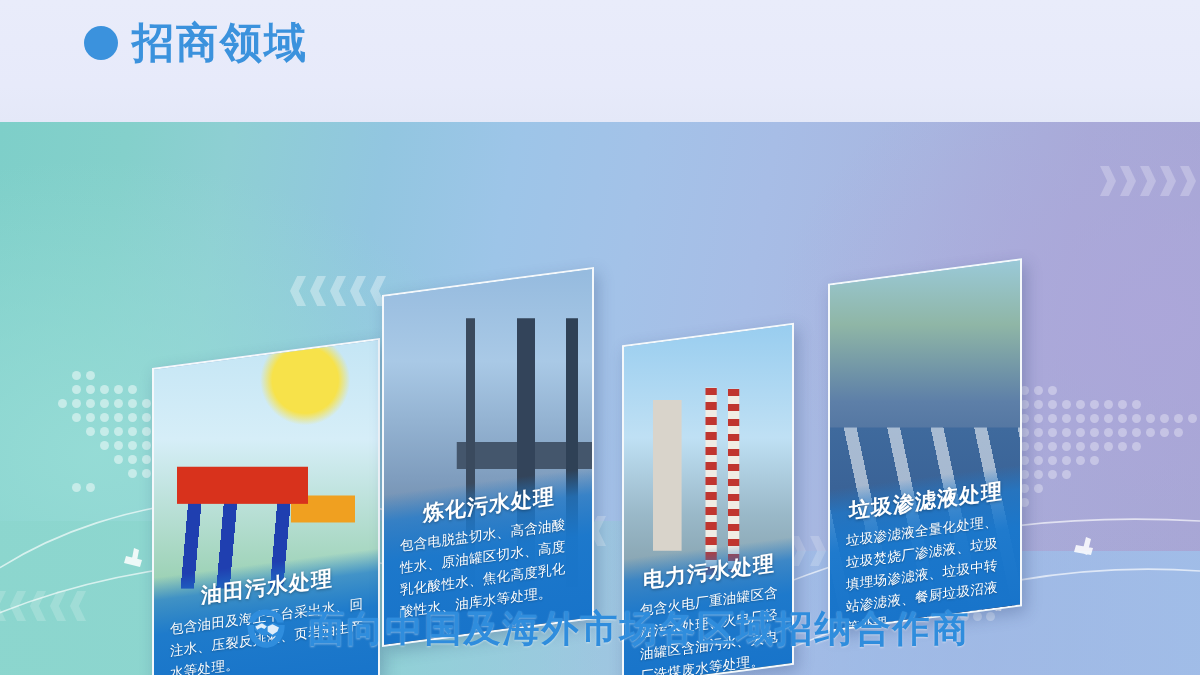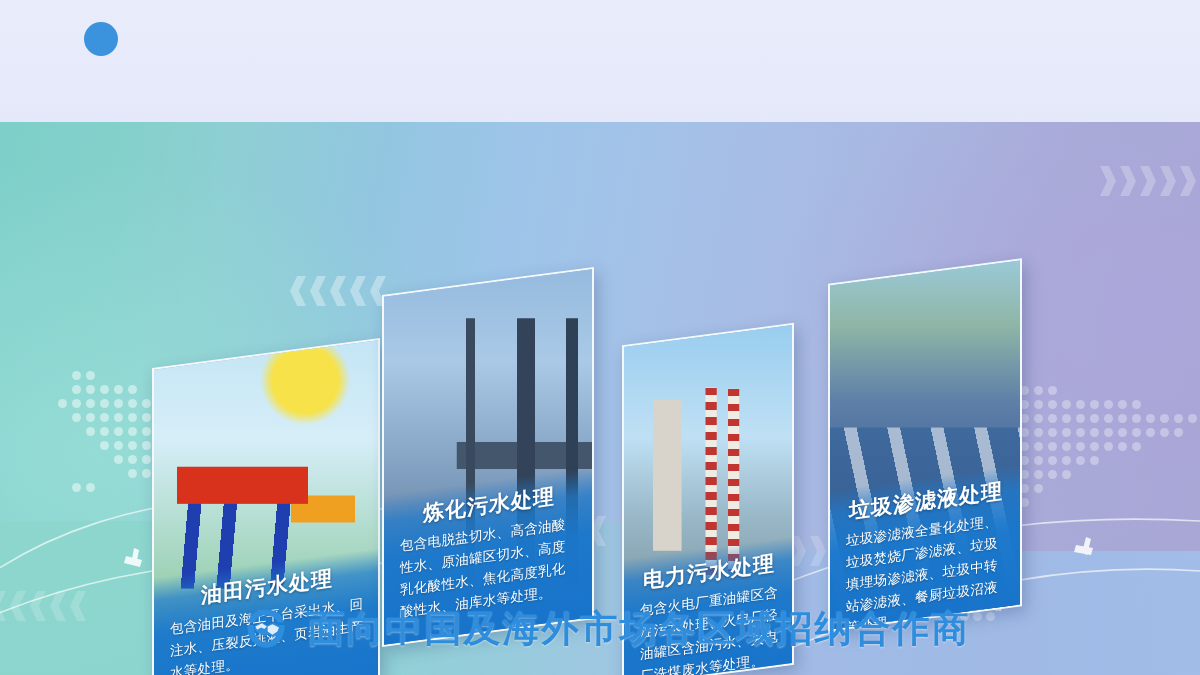--- a/index.html
+++ b/index.html
@@ -159,20 +159,21 @@
   }
 </style>
 </head>
 <body>
 
 <div id="stage">
 
   <div class="header">
     <div class="header-inner">
       <div class="bullet"></div>
+      <div class="header-title">招商领域</div>
     </div>
   </div>
 
   <div class="bg">
     <div class="bg-soft"></div>
     <div class="bottom-wash"></div>
     <div class="bottom-wash2"></div>
 
     <div class="chev left" style="left:290px; top:155px;">
       <span></span>

